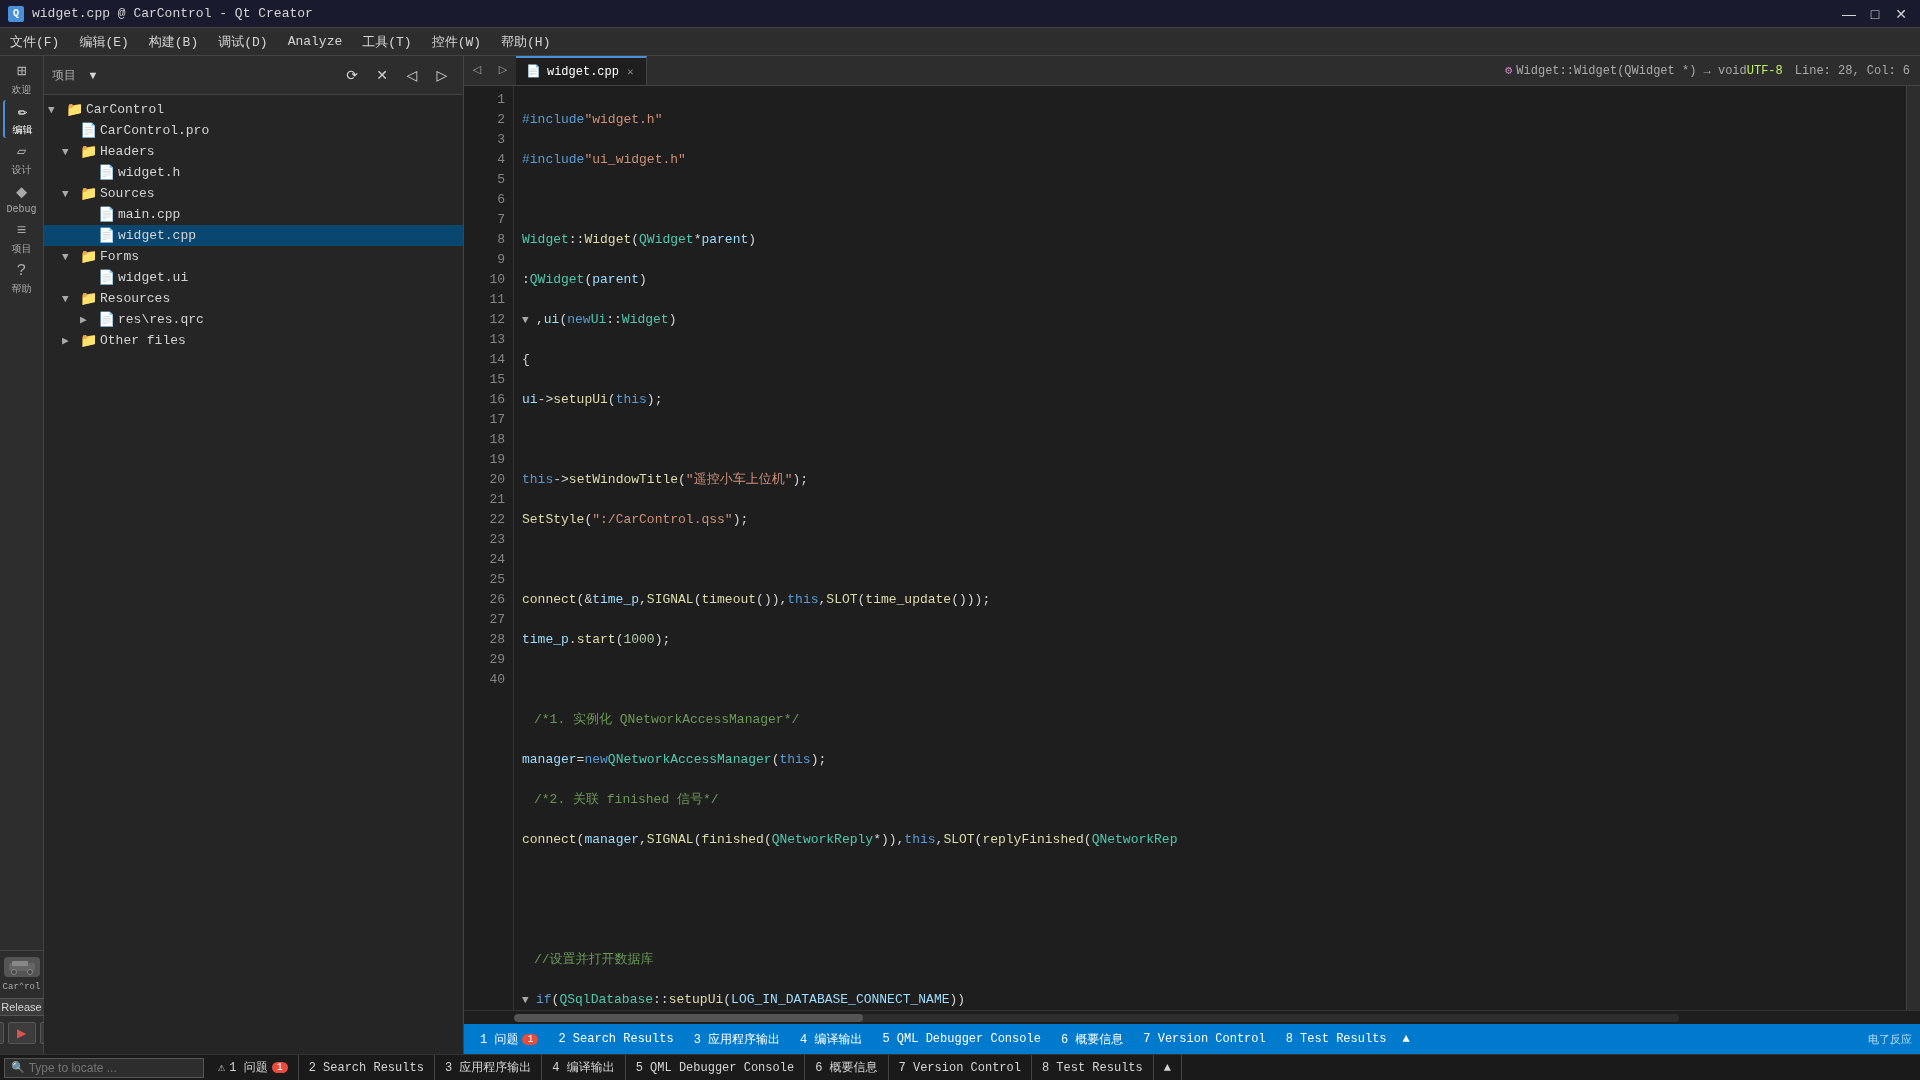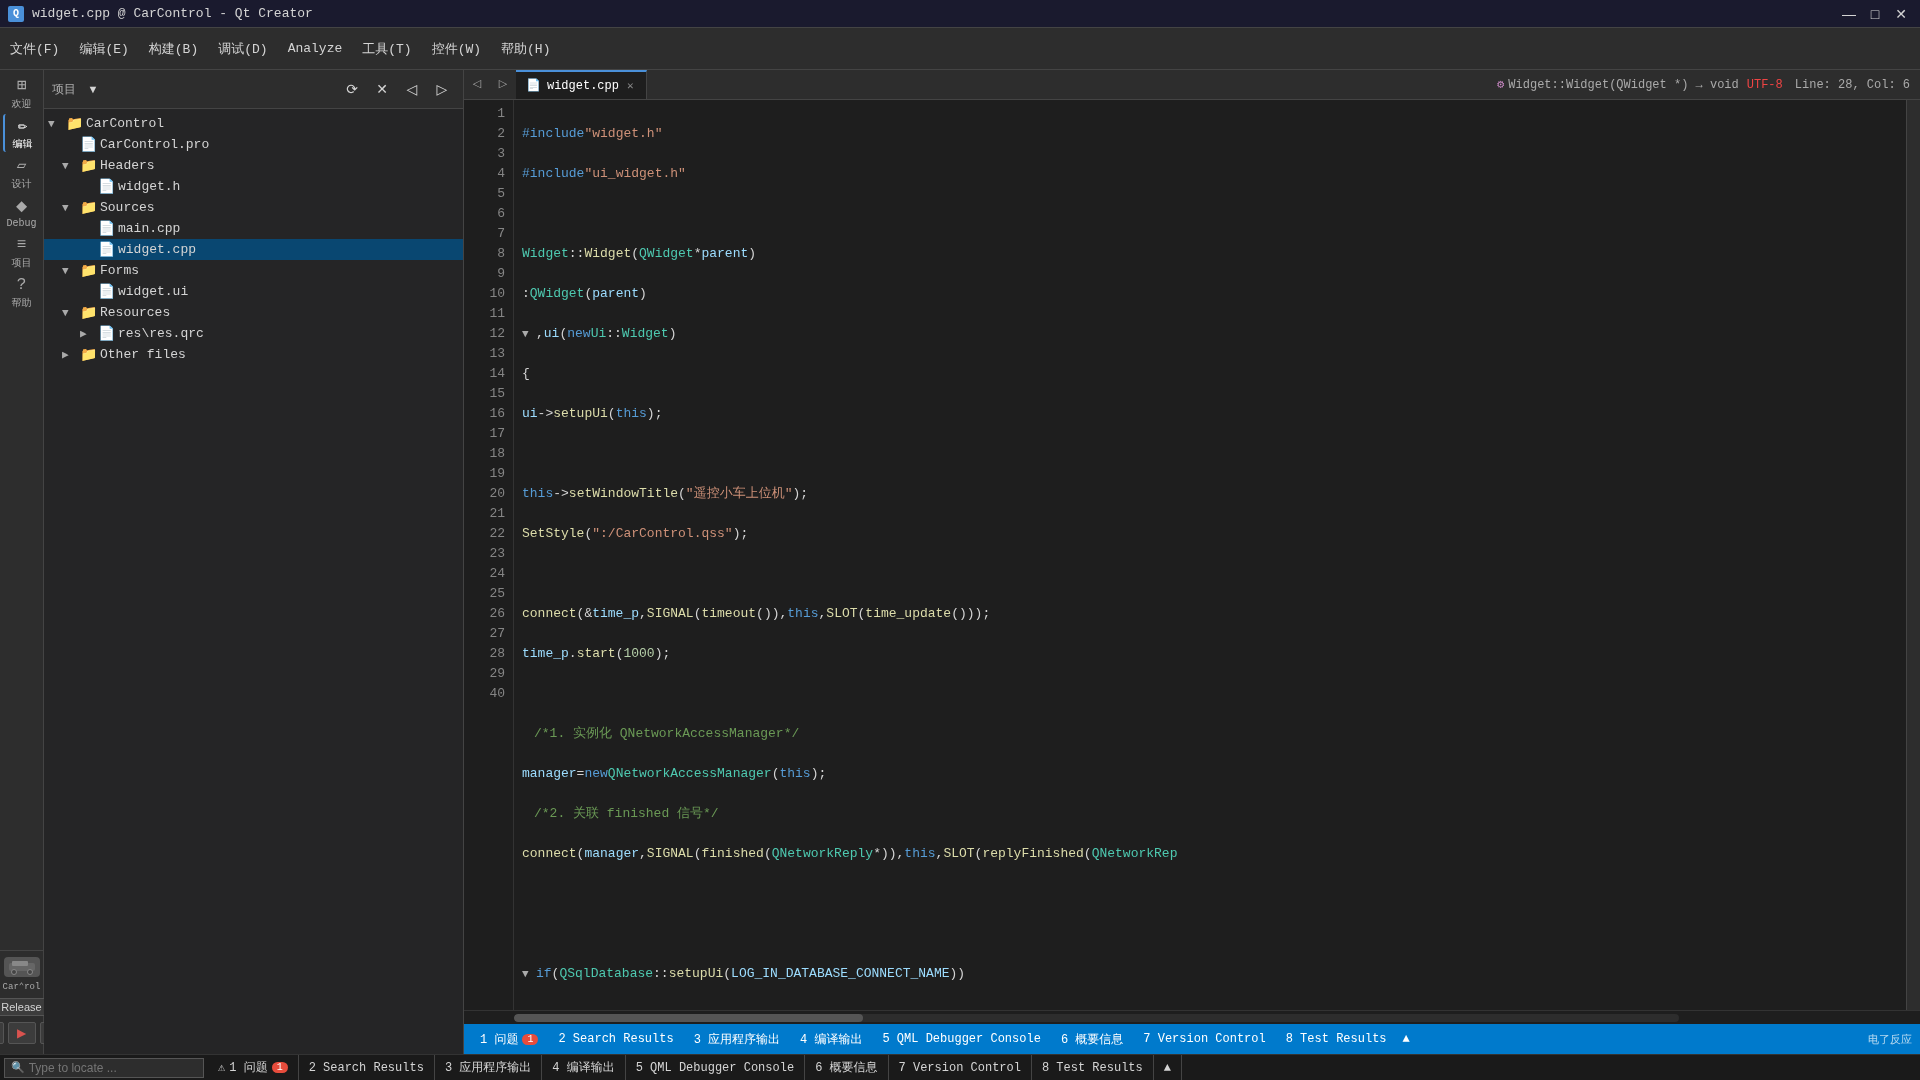--- a/index.html
+++ b/index.html
@@ -45,21 +45,21 @@
       background: transparent;
       color: #d4d4d4;
       cursor: pointer;
       font-size: 14px;
       display: flex;align-items:center;justify-content:center;
     }
 
     
     .menu-bar {
       background: #2d2d2d;
-      height: 42px;
+      height: 28px;
       display: flex;
       align-items: center;
       border-bottom: 1px solid #444;
     }
     .menu-item {
       padding: 4px 10px;
       cursor: pointer;
       color: #d4d4d4;
       font-size: 13px;
     }
@@ -551,21 +551,21 @@
       <button class="toolbar-btn" style="color:#aaa;font-size:11px;">◁</button>
       <button class="toolbar-btn" style="color:#aaa;font-size:11px;">▷</button>
       <div class="tab active">
         <span style="color:#6f9fd8;font-size:12px">📄</span>
         <span>widget.cpp</span>
         <span class="tab-close">✕</span>
       </div>
       <div class="tab-bar-right">
         <span style="color:#c586c0;margin-right:4px;">⚙</span>
         <span>Widget::Widget(QWidget *) → void</span>
-        <span style="margin-left:8px;color:#ef4444">UTF-8</span>
+        <span style="margin-left:0;color:#bef264">UTF-8</span>
         <span style="margin-left:12px;color:#aaa">Line: 28, Col: 6</span>
       </div>
     </div>
 
     <div class="editor-content">
       <div class="line-numbers">
         <div>1</div>
           <div>2</div>
           <div>3</div>
           <div>4</div>
@@ -611,20 +611,21 @@
 <div class="code-line"> </div>
 <div class="code-line">    <span class="fn">connect</span><span class="op">(&amp;</span><span class="var">time_p</span><span class="op">,</span> <span class="fn">SIGNAL</span><span class="op">(</span><span class="fn">timeout</span><span class="op">()),</span> <span class="kw">this</span><span class="op">,</span> <span class="fn">SLOT</span><span class="op">(</span><span class="fn">time_update</span><span class="op">()));</span></div>
 <div class="code-line">    <span class="var">time_p</span><span class="op">.</span><span class="fn">start</span><span class="op">(</span><span class="num">1000</span><span class="op">);</span></div>
 <div class="code-line"> </div>
 <div class="code-line">    <span class="cmt">/*1. 实例化 QNetworkAccessManager*/</span></div>
 <div class="code-line">    <span class="var">manager</span> <span class="op">=</span> <span class="kw">new</span> <span class="cls">QNetworkAccessManager</span><span class="op">(</span><span class="kw">this</span><span class="op">);</span></div>
 <div class="code-line">    <span class="cmt">/*2. 关联 finished 信号*/</span></div>
 <div class="code-line">    <span class="fn">connect</span><span class="op">(</span><span class="var">manager</span><span class="op">,</span> <span class="fn">SIGNAL</span><span class="op">(</span><span class="fn">finished</span><span class="op">(</span><span class="cls">QNetworkReply</span><span class="op">*)),</span><span class="kw">this</span><span class="op">,</span> <span class="fn">SLOT</span><span class="op">(</span><span class="fn">replyFinished</span><span class="op">(</span><span class="cls">QNetworkRep</span></div>
 <div class="code-line"> </div>
 <div class="code-line"> </div>
+<div class="code-line">    <span class="cmt">//设置并打开数据库</span></div>
 <div class="code-line"><span class="fold-arrow">▼</span>    <span class="kw">if</span> <span class="op">(</span><span class="cls">QSqlDatabase</span><span class="op">::</span><span class="fn">setupUi</span><span class="op">(</span><span class="var">LOG_IN_DATABASE_CONNECT_NAME</span><span class="op">))</span></div>
 
 
 
 
 
 
 
       </div>
 

